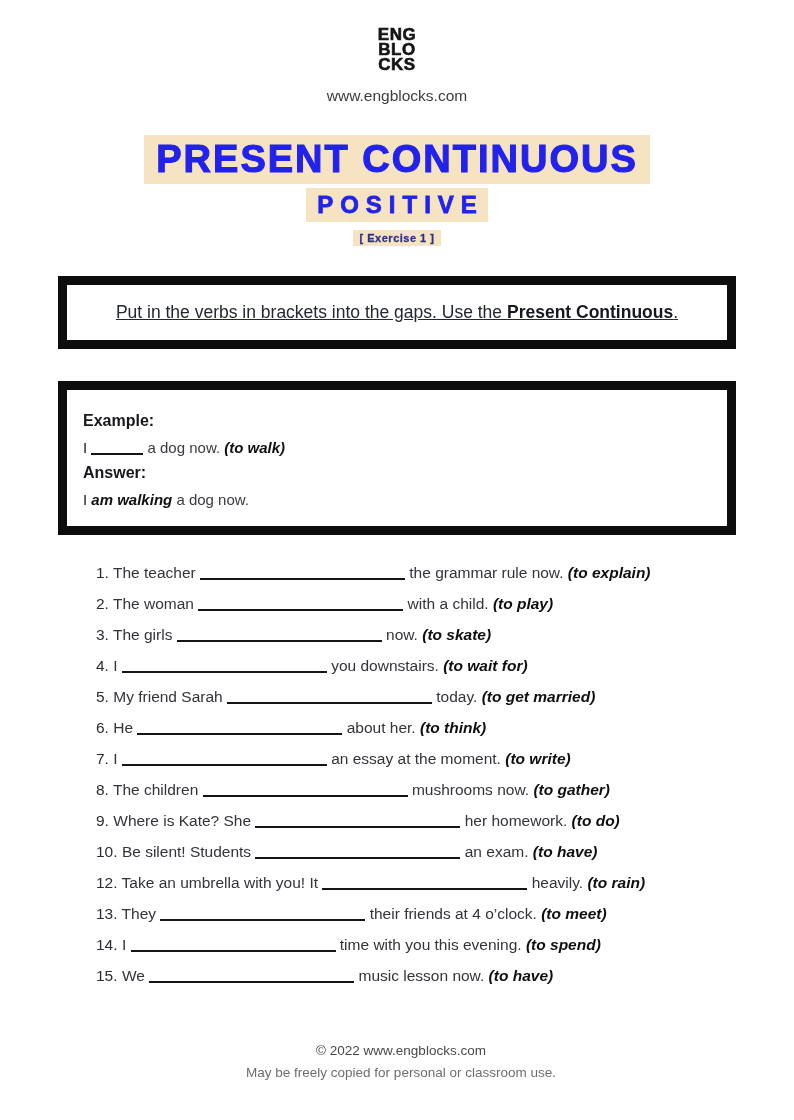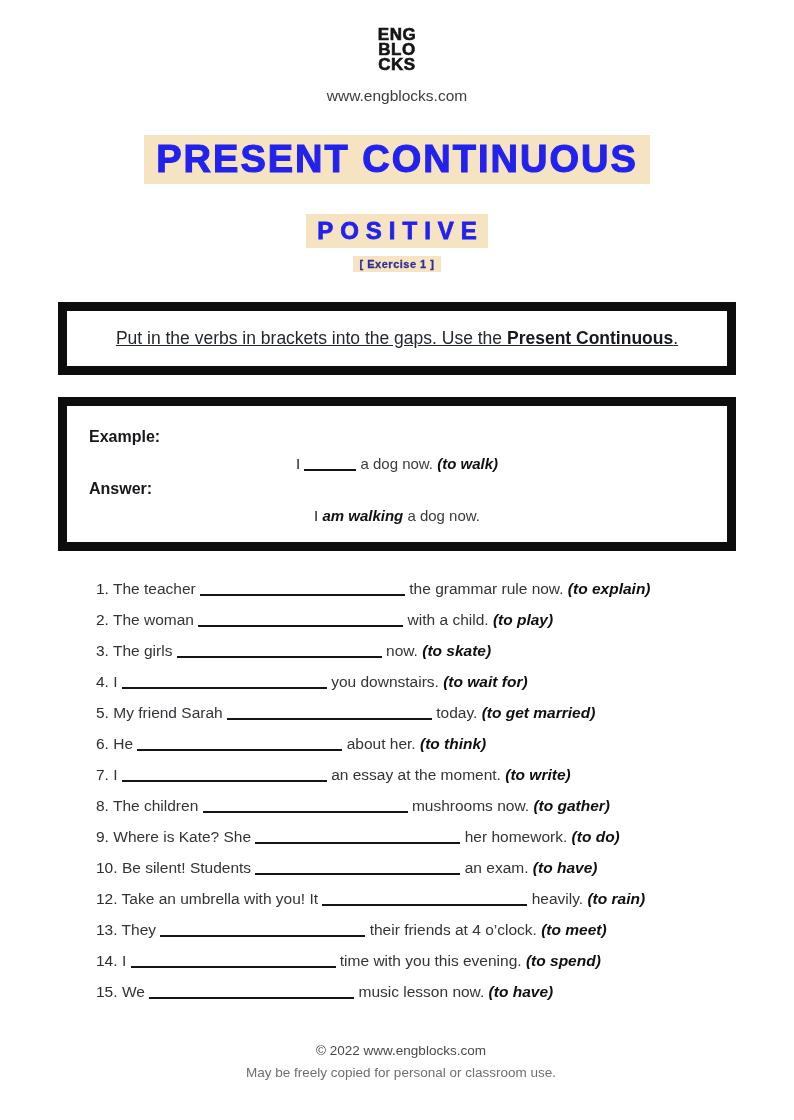--- a/index.html
+++ b/index.html
@@ -42,21 +42,20 @@
   }
   .subtitle-row { margin-top: 4px; }
   .subtitle {
     display: inline-block;
     font-size: 24px;
     font-weight: bold;
     letter-spacing: 7px;
     color: var(--accent-blue, #2222ec);
     -webkit-text-stroke: 0.8px var(--accent-blue, #2222ec);
     padding: 3px 4px 3px 11px;
-    margin-top: 26px;
   }
   .label-row { margin-top: 6px; }
   .exercise-label {
     display: inline-block;
     font-size: 11px;
     font-weight: bold;
     letter-spacing: 0.5px;
     color: var(--navy, #30308e);
     -webkit-text-stroke: 0.3px var(--navy, #30308e);
     padding: 2px 7px;
@@ -64,23 +63,23 @@
 
   
   .box {
     width: 678px;
     margin: 30px auto 0;
     border: 9px solid #0d0d0d;
     background: #fff;
   }
   .instruction-box { padding: 17px 8px; text-align: center; font-size: 17.5px; color: #232830; text-decoration: underline; }
   .instruction-box strong { color: #15181e; }
-  .example-box { margin-top: 22px; padding: 14px 22px 18px; text-align: left; }
+  .example-box { margin-top: 32px; padding: 14px 16px 18px; text-align: left; }
   .ex-heading { font-weight: bold; font-size: 16px; color: #17171c; margin-top: 8px; }
-  .ex-line { margin-top: 9px; font-size: 15px; color: #3a3a40; text-align: center; }
+  .ex-line { margin-top: 9px; font-size: 15px; color: #3a3a40; }
   .ex-line .subject { color: #222; }
   .verb-hint { font-weight: bold; font-style: italic; color: #111; }
   .answer-verb { font-weight: bold; font-style: italic; color: #111; }
 
   
   .blank {
     display: inline-block;
     height: 12px;
     border-bottom: 2px solid #151515;
     position: relative;

